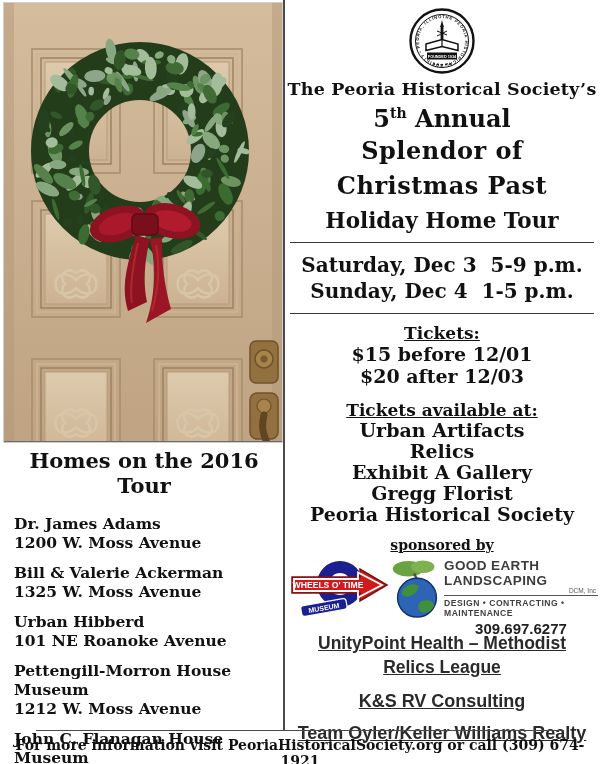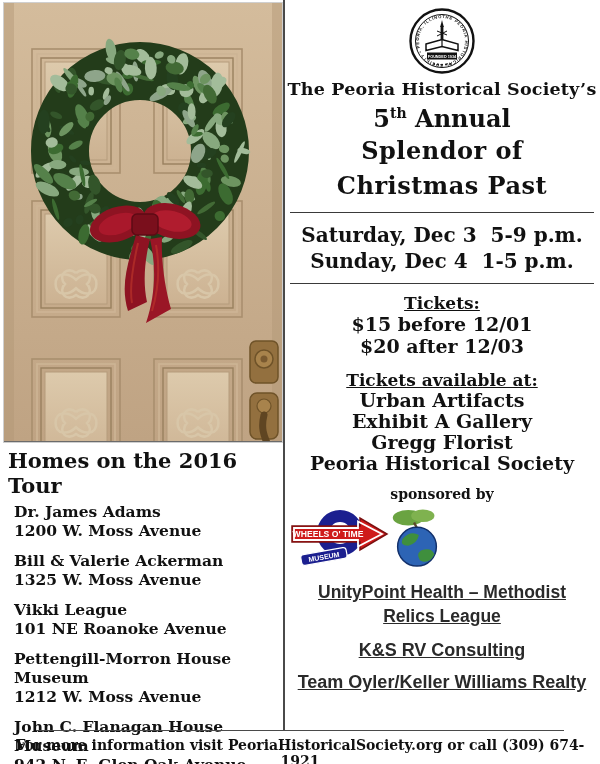--- a/index.html
+++ b/index.html
@@ -23,21 +23,21 @@
   .annual sup{font-size:14px;}
   .title{font-size:24px;line-height:35px;letter-spacing:0.5px;}
   .subtitle{font-size:21.5px;margin-top:5px;}
   hr.rule{border:none;border-top:1.7px solid #3a3a3a;margin:9px 4px;}
   .sched{font-size:20px;line-height:26px;}
   .pre{white-space:pre;}
   .h-und{font-size:17px;text-decoration:underline;margin-top:5px;}
   .tline{font-size:19px;line-height:22px;}
   .loc{font-size:19px;line-height:21px;}
   .gap{margin-top:13px;}
-  .sponsored{font-size:14px;margin-top:12px;}
+  .sponsored{font-size:14px;text-decoration:underline;margin-top:12px;}
 
   .logos{display:flex;align-items:flex-start;justify-content:flex-start;
          margin-top:5px;height:66px;}
   .wheels{width:102px;height:64px;flex:0 0 auto;margin-left:2px;}
   .ge{display:flex;flex:1;align-items:flex-start;}
   .ge-globe{width:54px;height:62px;flex:0 0 auto;}
   .ge-text{flex:1;text-align:left;font-family:"Liberation Sans",sans-serif;font-weight:400;}
   .ge-name{font-size:13.5px;letter-spacing:0.4px;color:#3c3c3c;font-weight:700;
            font-family:"Liberation Sans",sans-serif;}
   .ge-sub{font-size:6.5px;color:#555;text-align:right;margin:-1px 2px 1px 0;}
@@ -45,21 +45,21 @@
            padding-top:2px;font-weight:700;}
   .ge-phone{font-size:15px;color:#222;margin-top:2px;text-align:center;font-weight:700;}
 
   .sans{font-family:"Liberation Sans",sans-serif;color:#2a2a2a;font-weight:700;text-decoration:underline;}
   .unity{font-size:17.5px;line-height:24px;margin-top:7px;}
   .ks{font-size:18px;margin-top:12px;}
   .team{font-size:18px;margin-top:11px;}
 
   
   .homes{position:absolute;left:8px;top:448px;width:272px;font-weight:700;}
-  .homes-h{font-size:21px;text-align:left;margin-bottom:4px;}
+  .homes-h{font-size:21px;text-align:center;margin-bottom:16px;}
   .home{margin-bottom:11px;text-align:left;padding-left:6px;}
   .home div{font-size:15.5px;line-height:19px;}
 
   
   .footer-rule{position:absolute;left:36px;right:36px;top:730px;border:none;
                border-top:1.6px solid #4a4a4a;margin:0;}
   .footer{position:absolute;left:0;top:737px;width:600px;text-align:center;
           font-size:14px;font-weight:700;}
 </style>
 </head>
@@ -335,32 +335,34 @@
           <circle cx="38" cy="57.6" r="1"></circle>
             <circle cx="42" cy="57" r="1"></circle>
         </g>
       </svg>
     </div>
 
     <div class="org">The Peoria Historical Society’s</div>
     <div class="annual"><span>5</span><sup>th</sup> <span>Annual</span></div>
     <div class="title">Splendor of</div>
     <div class="title">Christmas Past</div>
+    <div class="subtitle">Holiday Home Tour</div>
 
     <hr class="rule">
     <div class="sched pre">Saturday, Dec 3  5-9 p.m.</div>
     <div class="sched pre">Sunday, Dec 4  1-5 p.m.</div>
     <hr class="rule">
 
     <div class="h-und">Tickets:</div>
     <div class="tline">$15 before 12/01</div>
     <div class="tline">$20 after 12/03</div>
 
     <div class="h-und gap">Tickets available at:</div>
     <div class="loc">Urban Artifacts</div>
+    <div class="loc">Relics</div>
     <div class="loc">Exhibit A Gallery</div>
     <div class="loc">Gregg Florist</div>
     <div class="loc">Peoria Historical Society</div>
 
     <div class="sponsored">sponsored by</div>
 
     <div class="logos">
 
       <svg class="wheels" viewBox="0 0 102 64">
         <circle cx="52" cy="26" r="17" fill="none" stroke="#1b1f8f" stroke-width="12"></circle>
@@ -375,20 +377,26 @@
 
       <div class="ge">
         <svg class="ge-globe" viewBox="0 0 54 64">
           <ellipse cx="18" cy="11" rx="16" ry="8" fill="#6aa341"></ellipse>
           <ellipse cx="33" cy="9" rx="12" ry="6.5" fill="#7fb24f"></ellipse>
           <path d="M24 16 L27 22" stroke="#5b4a2a" stroke-width="2.5"></path>
           <circle cx="27" cy="41" r="20" fill="#2d64b5" stroke="#12306b" stroke-width="1.5"></circle>
           <path d="M12 33 q8 -9 17 -4 q-2 9 -11 11 q-9 0 -6 -7 Z" fill="#3f8f3d"></path>
           <path d="M31 45 q11 -4 14 4 q-6 11 -15 6 q-4 -6 1 -10 Z" fill="#3f8f3d"></path>
         </svg>
+        <div class="ge-text">
+          <div class="ge-name">GOOD EARTH LANDSCAPING</div>
+          <div class="ge-sub">DCM, Inc</div>
+          <div class="ge-serv">DESIGN • CONTRACTING • MAINTENANCE</div>
+          <div class="ge-phone">309.697.6277</div>
+        </div>
       </div>
     </div>
 
     <div class="sans unity">
       <div>UnityPoint Health – Methodist</div>
       <div>Relics League</div>
     </div>
     <div class="sans ks">K&amp;S RV Consulting</div>
     <div class="sans team">Team Oyler/Keller Williams Realty</div>
   </div>
@@ -397,21 +405,21 @@
     <div class="homes-h">Homes on the 2016 Tour</div>
     <div class="home">
       <div>Dr. James Adams</div>
       <div>1200 W. Moss Avenue</div>
     </div>
     <div class="home">
       <div>Bill &amp; Valerie Ackerman</div>
       <div>1325 W. Moss Avenue</div>
     </div>
     <div class="home">
-      <div>Vikki League</div>
+      <div>Urban Hibberd</div>
       <div>101 NE Roanoke Avenue</div>
     </div>
     <div class="home">
       <div>Pettengill-Morron House Museum</div>
       <div>1212 W. Moss Avenue</div>
     </div>
     <div class="home">
       <div>John C. Flanagan House Museum</div>
       <div>942 N. E. Glen Oak Avenue</div>
     </div>

